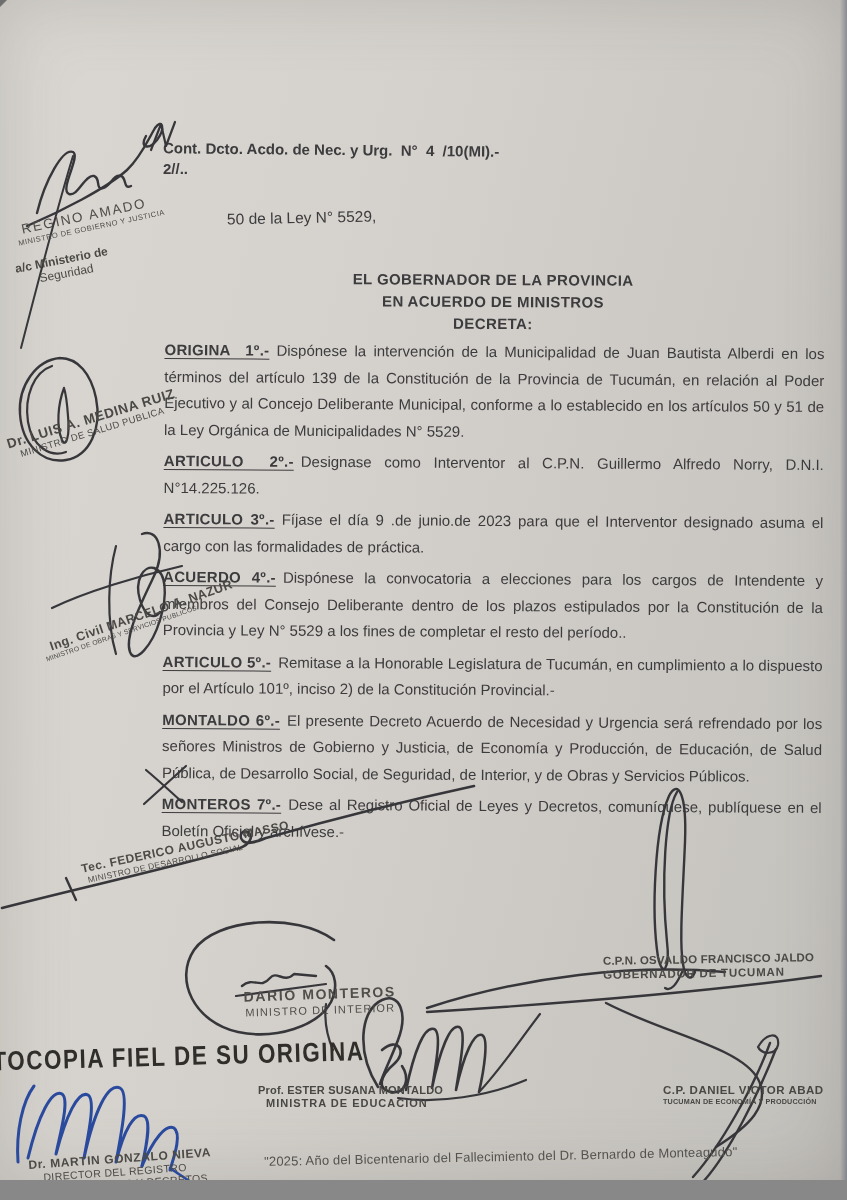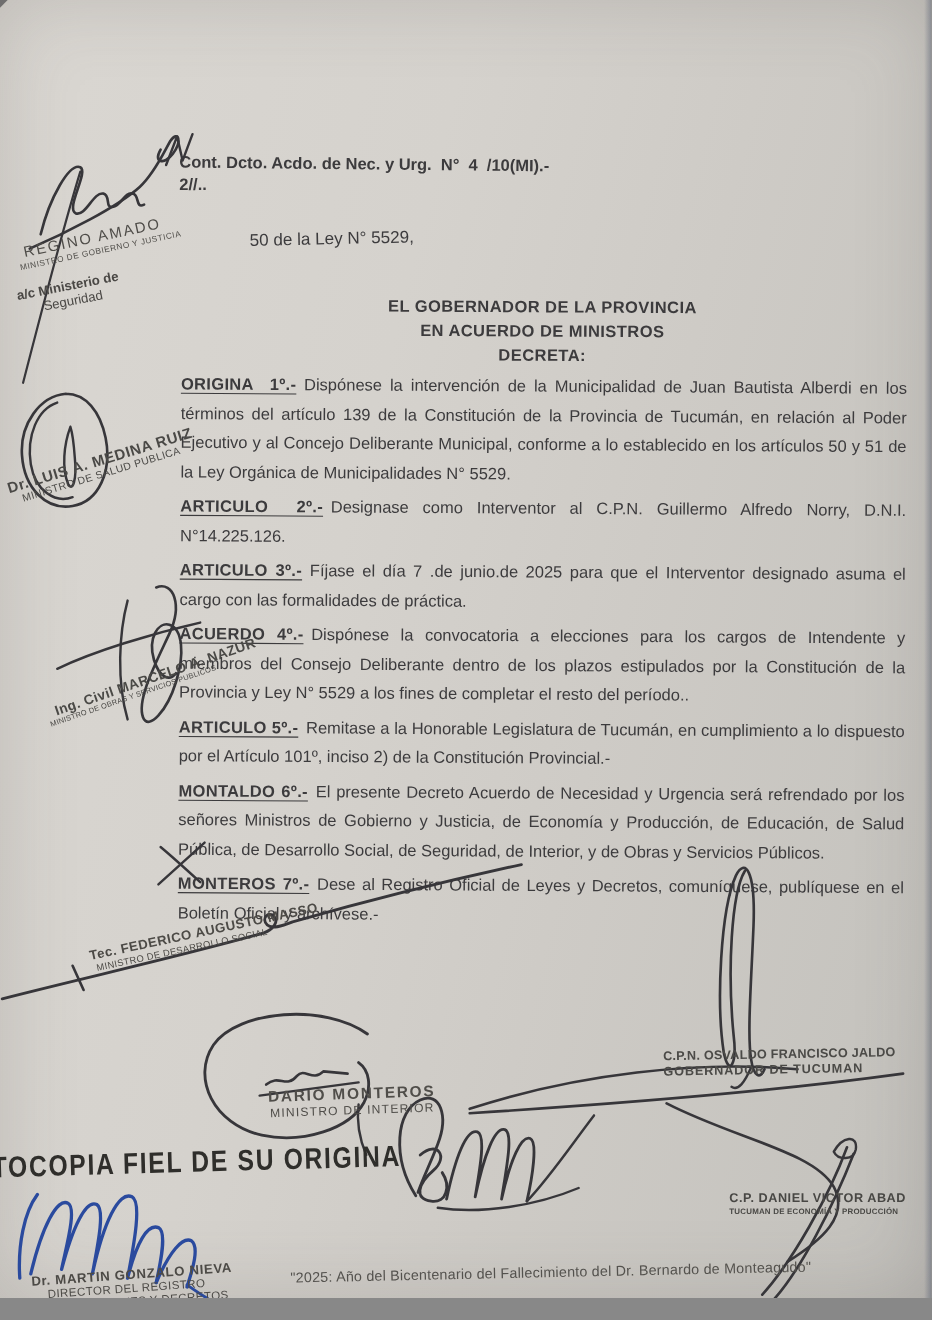--- a/index.html
+++ b/index.html
@@ -79,21 +79,21 @@
 
   <div class="abs heading">
     <div>EL GOBERNADOR DE LA PROVINCIA</div>
     <div>EN ACUERDO DE MINISTROS</div>
     <div>DECRETA:</div>
   </div>
 
   <div class="abs articles">
     <p><span class="art-label">ORIGINA  1º.-</span><span>Dispónese la intervención de la Municipalidad de Juan Bautista Alberdi en los términos del artículo 139 de la Constitución de la Provincia de Tucumán, en relación al Poder Ejecutivo y al Concejo Deliberante Municipal, conforme  a lo establecido en los artículos 50 y 51 de la Ley Orgánica de Municipalidades N° 5529.</span></p>
     <p><span class="art-label">ARTICULO  2º.-</span><span>Designase como Interventor al C.P.N. Guillermo Alfredo Norry, D.N.I. N°14.225.126.</span></p>
-    <p><span class="art-label">ARTICULO 3º.-</span><span>Fíjase el día 7 .de junio.de 2025 para que el Interventor designado asuma el cargo con las formalidades de práctica.</span></p>
+    <p><span class="art-label">ARTICULO 3º.-</span><span>Fíjase el día 9 .de junio.de 2023 para que el Interventor designado asuma el cargo con las formalidades de práctica.</span></p>
     <p><span class="art-label">ACUERDO 4º.-</span><span>Dispónese la convocatoria a elecciones para los cargos de Intendente y miembros del Consejo Deliberante dentro de los plazos estipulados por la Constitución de la Provincia y Ley N° 5529 a los fines de completar el resto del período..</span></p>
     <p><span class="art-label">ARTICULO 5º.-</span><span>Remitase a la Honorable Legislatura de Tucumán, en cumplimiento a lo dispuesto por el Artículo 101º, inciso 2) de la Constitución Provincial.-</span></p>
     <p><span class="art-label">MONTALDO 6º.-</span><span>El presente Decreto Acuerdo de Necesidad y Urgencia será refrendado por los señores Ministros de Gobierno y Justicia, de Economía y Producción, de Educación, de Salud Pública, de Desarrollo Social, de Seguridad, de Interior, y de Obras y Servicios Públicos.</span></p>
     <p><span class="art-label">MONTEROS 7º.-</span><span>Dese al Registro Oficial de Leyes y Decretos, comuníquese, publíquese en el Boletín Oficial y archívese.-</span></p>
   </div>
 
   <svg class="sig" style="left:15px;top:118px" width="165" height="245" viewBox="0 0 165 245">
     <path stroke-width="2.4" d="M 22,95 C 30,62 48,30 58,34 C 66,38 44,72 54,76 C 63,79 70,56 79,58 C 86,60 80,72 88,70 C 96,68 98,56 106,58 C 112,60 108,72 116,68"></path>
     <path stroke-width="2.4" d="M 12,108 C 45,94 92,70 112,52 C 126,39 134,20 140,10 C 147,0 151,10 142,22 C 134,32 124,30 131,18"></path>
     <path stroke-width="2.2" d="M 136,32 L 146,6 L 151,28 L 160,4"></path>
@@ -188,20 +188,24 @@
     <div class="l2">MINISTRO DE INTERIOR</div>
   </div>
 
   <div class="stamp st-jaldo">
     <div class="l1">C.P.N. OSVALDO FRANCISCO JALDO</div>
     <div class="l2">GOBERNADOR DE TUCUMAN</div>
   </div>
 
   <div class="stamp st-fotocopia">TOCOPIA FIEL DE SU ORIGINA</div>
 
+  <div class="stamp st-montaldo">
+    <div class="l1">Prof. ESTER SUSANA MONTALDO</div>
+    <div class="l2">MINISTRA DE EDUCACION</div>
+  </div>
 
   <div class="stamp st-abad">
     <div class="l1">C.P. DANIEL VICTOR ABAD</div>
     <div class="l2">TUCUMAN DE ECONOMÍA Y PRODUCCIÓN</div>
   </div>
 
   <div class="stamp st-nieva">
     <div class="l1">Dr. MARTIN GONZALO NIEVA</div>
     <div class="l2">DIRECTOR DEL REGISTRO</div>
     <div class="l3">OFICIAL DE LEYES Y DECRETOS</div>

